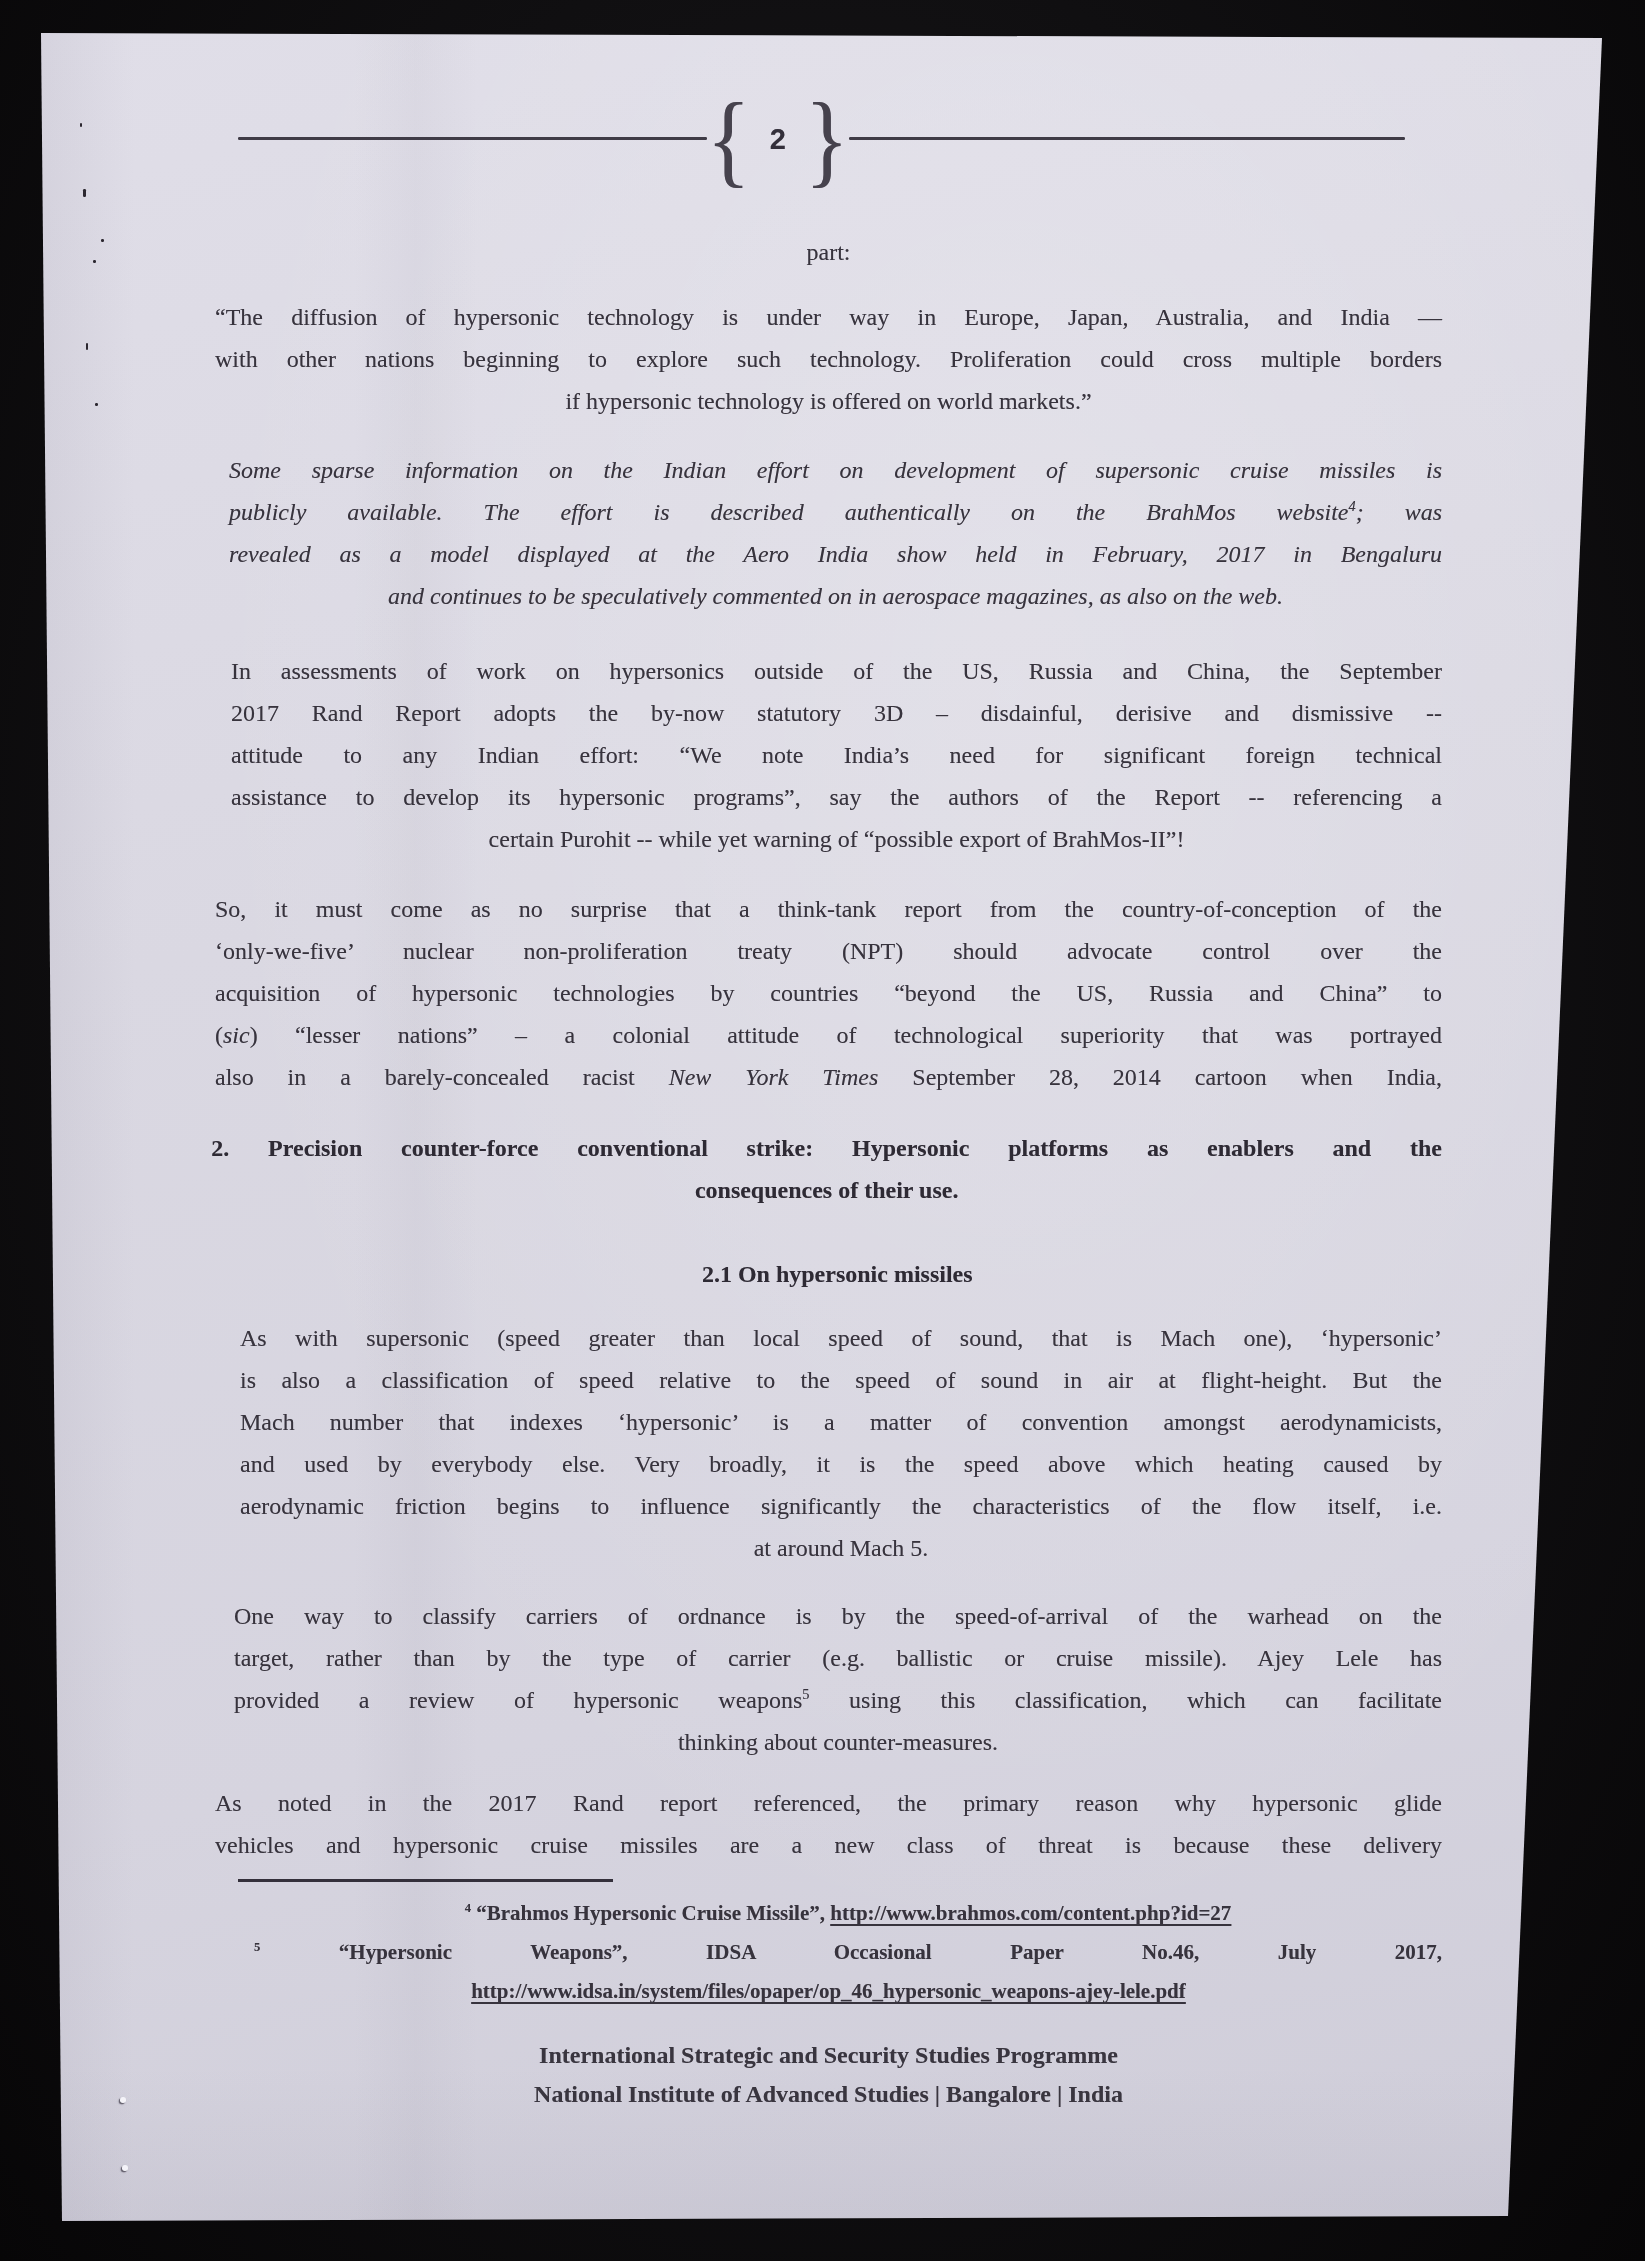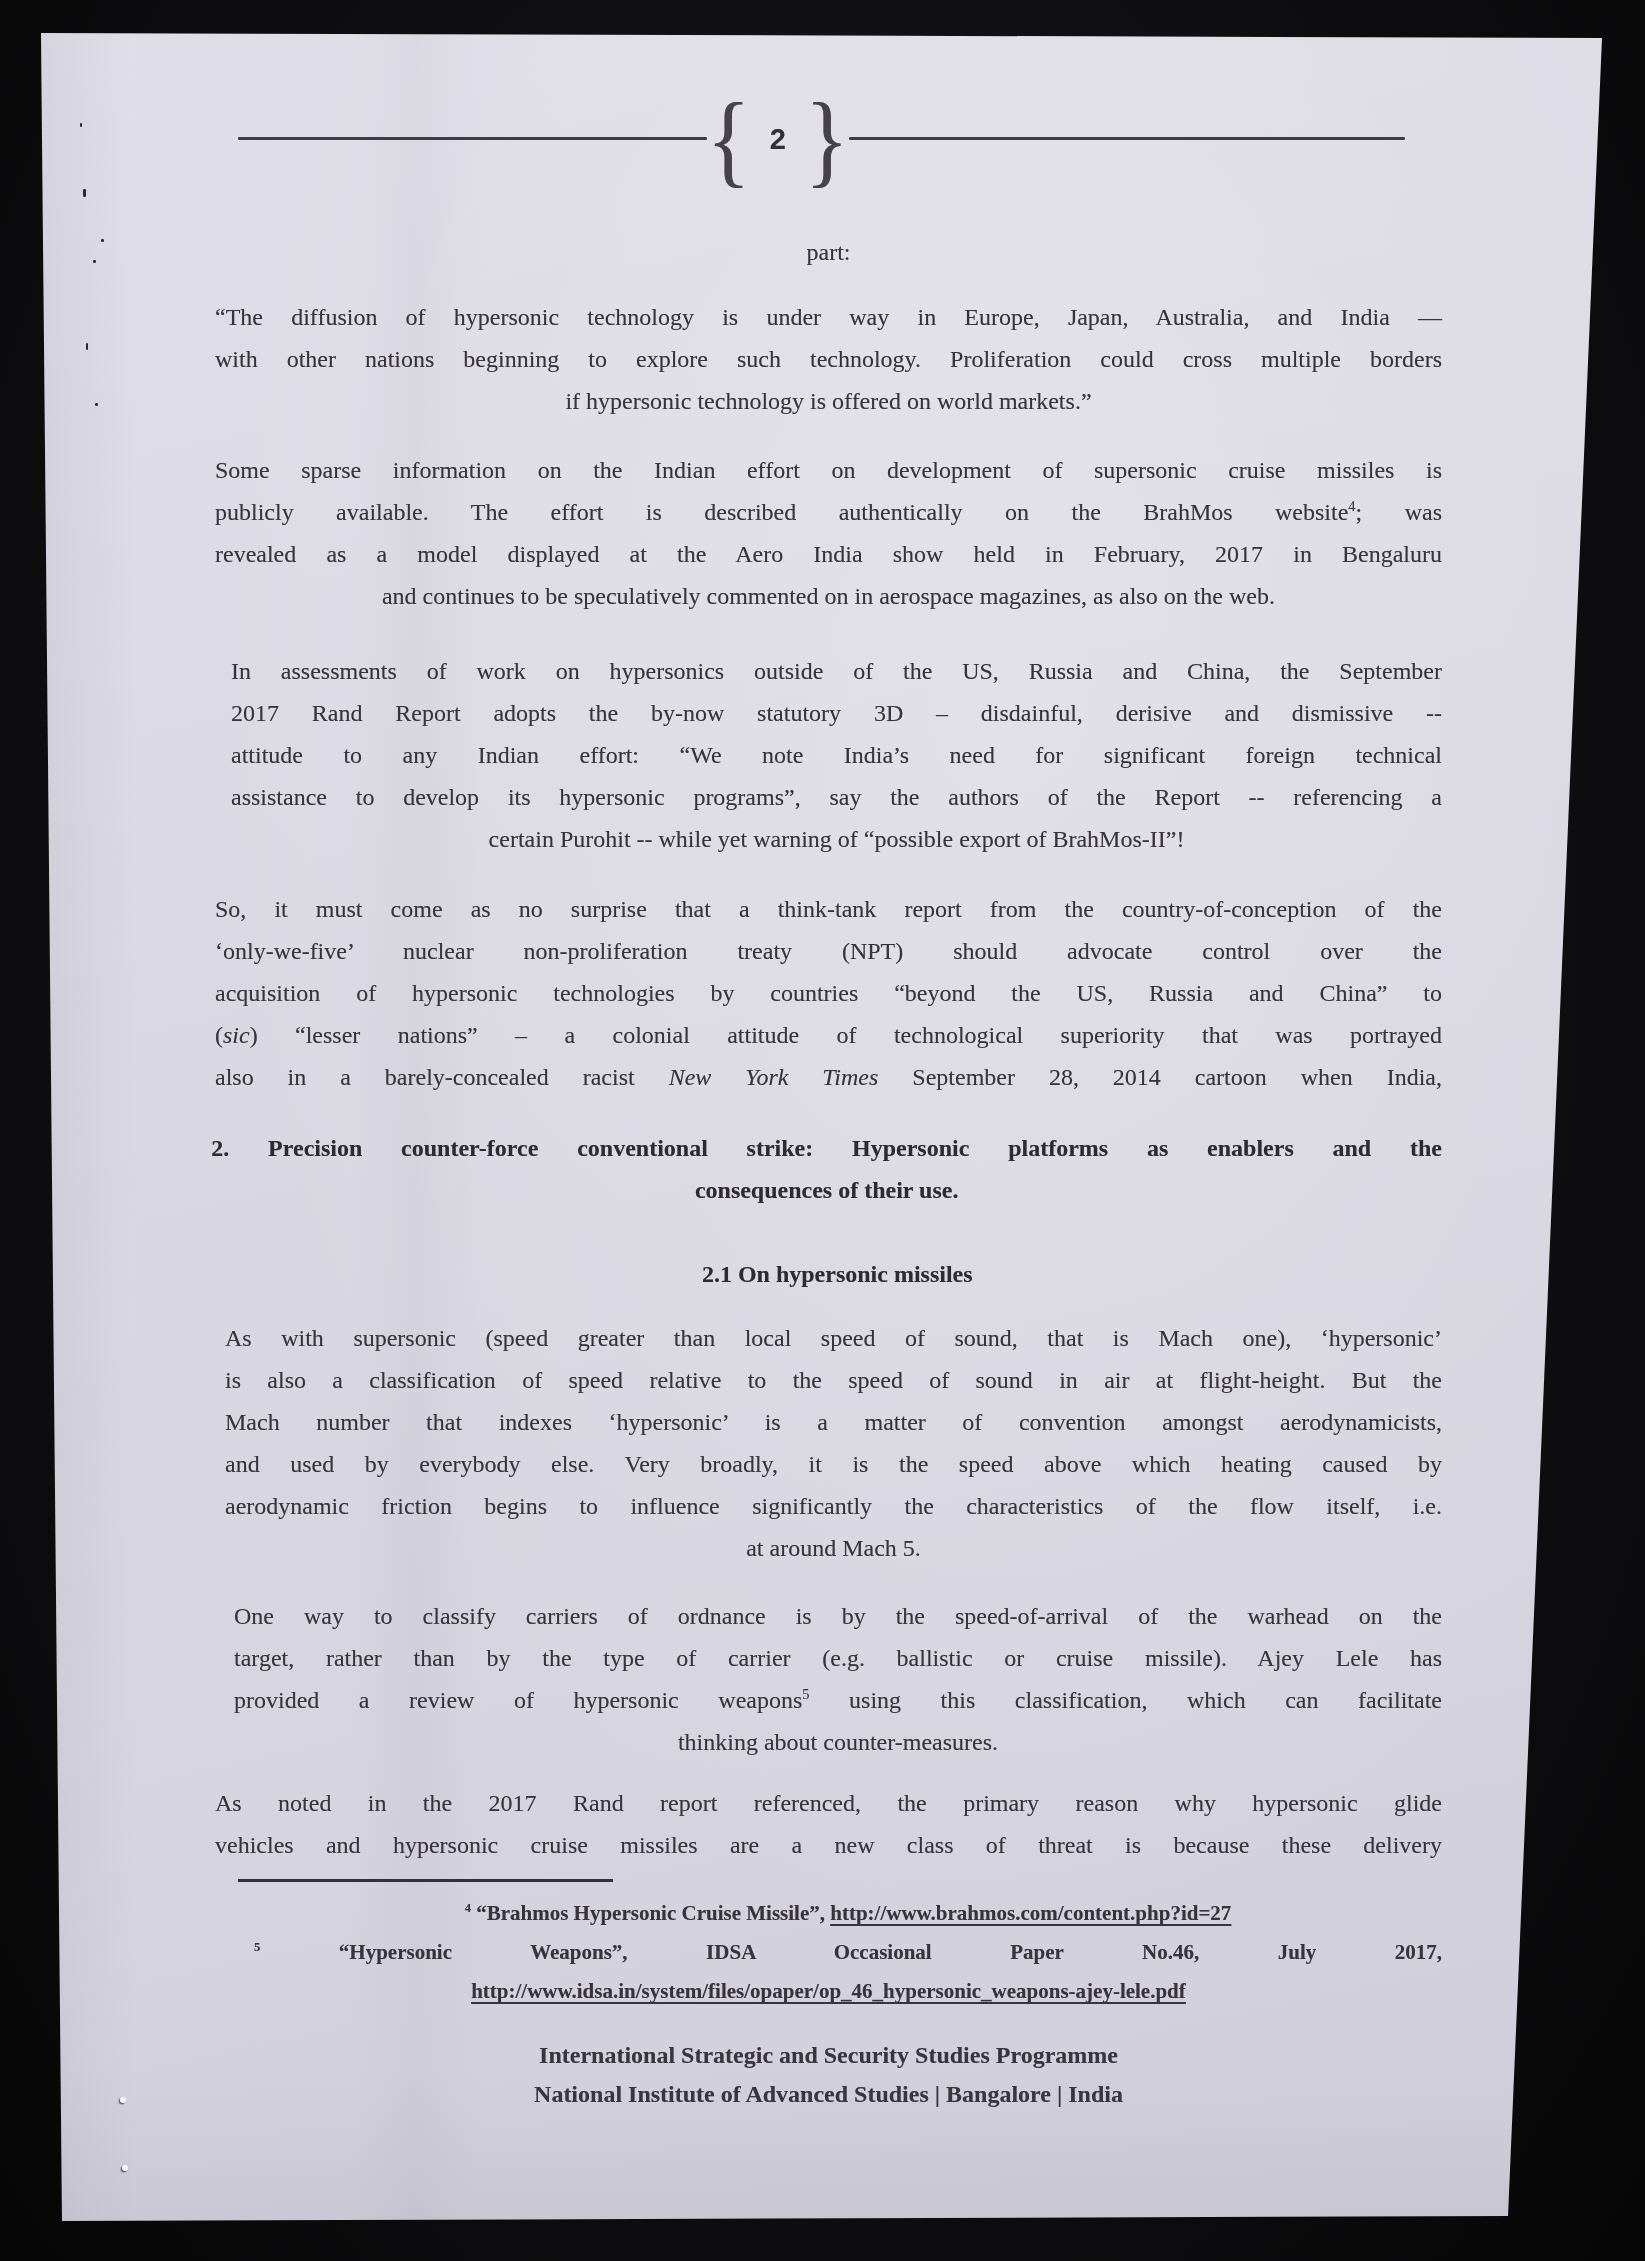--- a/index.html
+++ b/index.html
@@ -40,26 +40,26 @@
   }
   
   .block{margin:0;}
   .line{white-space:normal;text-align:center;}
   .line.j{text-align:justify;text-align-last:justify;}
   .s-i{font-style:italic;}
   .s-sup{font-size:.6em;vertical-align:super;line-height:0;}
   .s-u{text-decoration:underline;text-decoration-thickness:1.9px;text-underline-offset:4.4px;}
   [data-name="para-continuation"]{margin-top:52px;}
   [data-name="quote-rand-blurb"]{margin-top:22.5px;}
-  [data-name="para-brahmos-info"]{margin-top:27.5px;margin-left:0;}
+  [data-name="para-brahmos-info"]{margin-top:27.5px;margin-left:14px;font-style:italic;}
   [data-name="para-rand-3d"]{margin-top:33px;margin-left:16px;}
   [data-name="para-think-tank"]{margin-top:27.5px;}
   [data-name="heading-section-2"]{margin-top:29px;font-weight:bold;margin-left:-3.7px;color:#2e2a34;}
   [data-name="heading-section-2-1"]{margin-top:42px;font-weight:bold;margin-left:17.5px;color:#2e2a34;}
-  [data-name="para-hypersonic-definition"]{margin-top:22.5px;margin-left:10px;}
+  [data-name="para-hypersonic-definition"]{margin-top:22.5px;margin-left:25px;}
   [data-name="para-classify-carriers"]{margin-top:26px;margin-left:19px;}
   [data-name="para-rand-primary-reason"]{margin-top:19px;}
   
   .fnrule{margin:12.5px 0 0 22.5px;width:375px;height:3.1px;background:#34303b;}
   .fn{font-size:21px;line-height:39px;}
   #footnotes{margin-top:12.5px;font-weight:bold;}
   .fn .line:first-child{text-indent:39px;}
   
   .footer{
     margin-top:25px;text-align:center;font-weight:bold;

